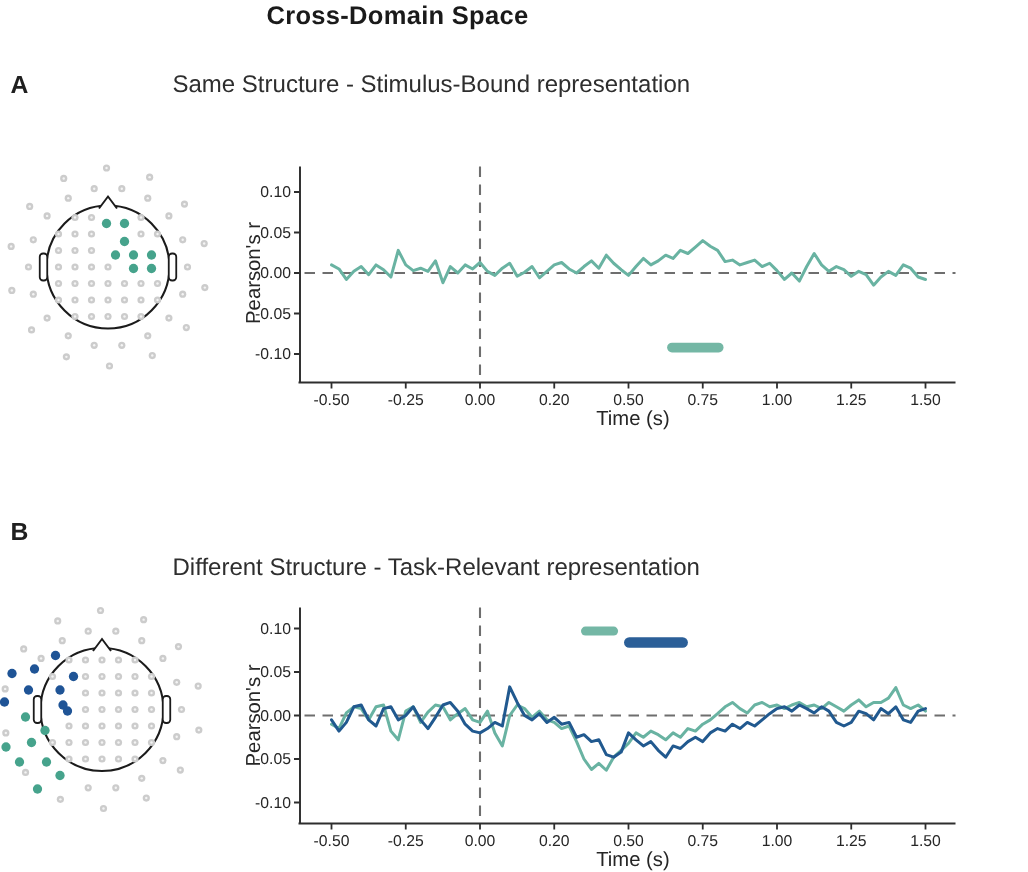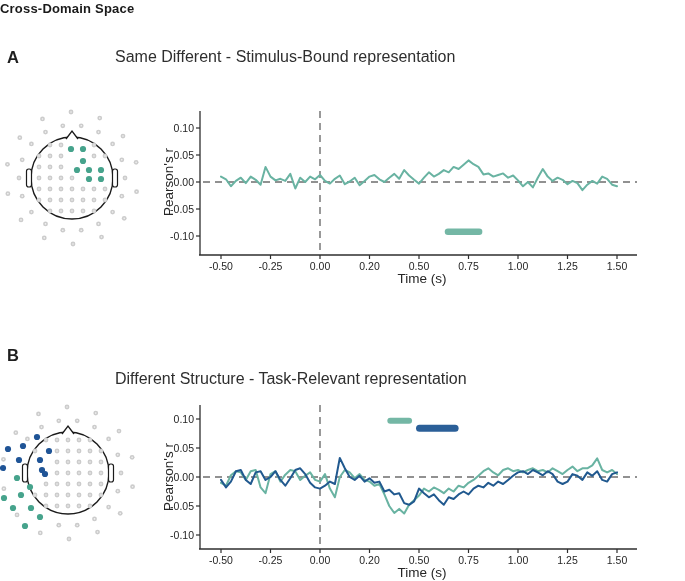--- a/index.html
+++ b/index.html
@@ -1,40 +1,40 @@
 <!DOCTYPE html>
 <html><head>
 <meta charset="utf-8">
 <style>
   html,body{margin:0;padding:0;background:#ffffff;}
   #figure{position:relative;width:685px;height:581px;background:#ffffff;overflow:hidden;
           font-family:"Liberation Sans", sans-serif;}
-  .main-title{position:absolute;left:0;top:1px;width:530px;text-align:left;
-              font-size:13px;font-weight:bold;color:#1a1a1a;letter-spacing:.2px;}
+  .main-title{position:absolute;left:0;top:1px;width:530px;text-align:center;
+              font-size:17px;font-weight:bold;color:#1a1a1a;letter-spacing:.2px;}
   .panel-label{position:absolute;left:7px;font-size:16.5px;font-weight:bold;color:#1f1f1f;}
   .panel-title{position:absolute;left:115px;font-size:16px;color:#2e2e2e;}
   #label-a{top:48px;} #title-a{top:48px;}
   #label-b{top:346px;} #title-b{top:346px;margin-top:24px;}
   svg{position:absolute;display:block;}
   #map-a{left:0;top:106px;}
   #map-b{left:0;top:398px;}
   #plot-a{left:160px;top:95px;}
   #plot-b{left:160px;top:385px;}
   svg text{font-family:"Liberation Sans", sans-serif;}
   .axis-label{font-size:13.5px;fill:#262626;}
 </style>
 </head>
 <body>
 
 <div id="figure">
 
   <div class="main-title">Cross-Domain Space</div>
 
   <div class="panel-label" id="label-a">A</div>
-  <div class="panel-title" id="title-a">Same Different - Stimulus-Bound representation</div>
+  <div class="panel-title" id="title-a">Same Structure - Stimulus-Bound representation</div>
 
   <svg id="map-a" width="152" height="152" viewBox="0 0 152 152">
       <circle cx="72" cy="72" r="41" fill="none" stroke="#1b1b1b" stroke-width="1.4"></circle>
       <path d="M 66 33 L 72 25 L 78 33" fill="#ffffff" stroke="#1b1b1b" stroke-width="1.3"></path>
       <rect x="26.5" y="63" width="5" height="18" rx="2.2" fill="#ffffff" stroke="#1b1b1b" stroke-width="1.2"></rect>
       <rect x="112.5" y="63" width="5" height="18" rx="2.2" fill="#ffffff" stroke="#1b1b1b" stroke-width="1.2"></rect>
       <circle cx="50" cy="39" r="2.4" fill="#cccccc"></circle>
       <circle cx="50" cy="39" r="0.8" fill="#f4f4f4"></circle>
       <circle cx="61" cy="39" r="2.4" fill="#cccccc"></circle>
       <circle cx="61" cy="39" r="0.8" fill="#f4f4f4"></circle>

